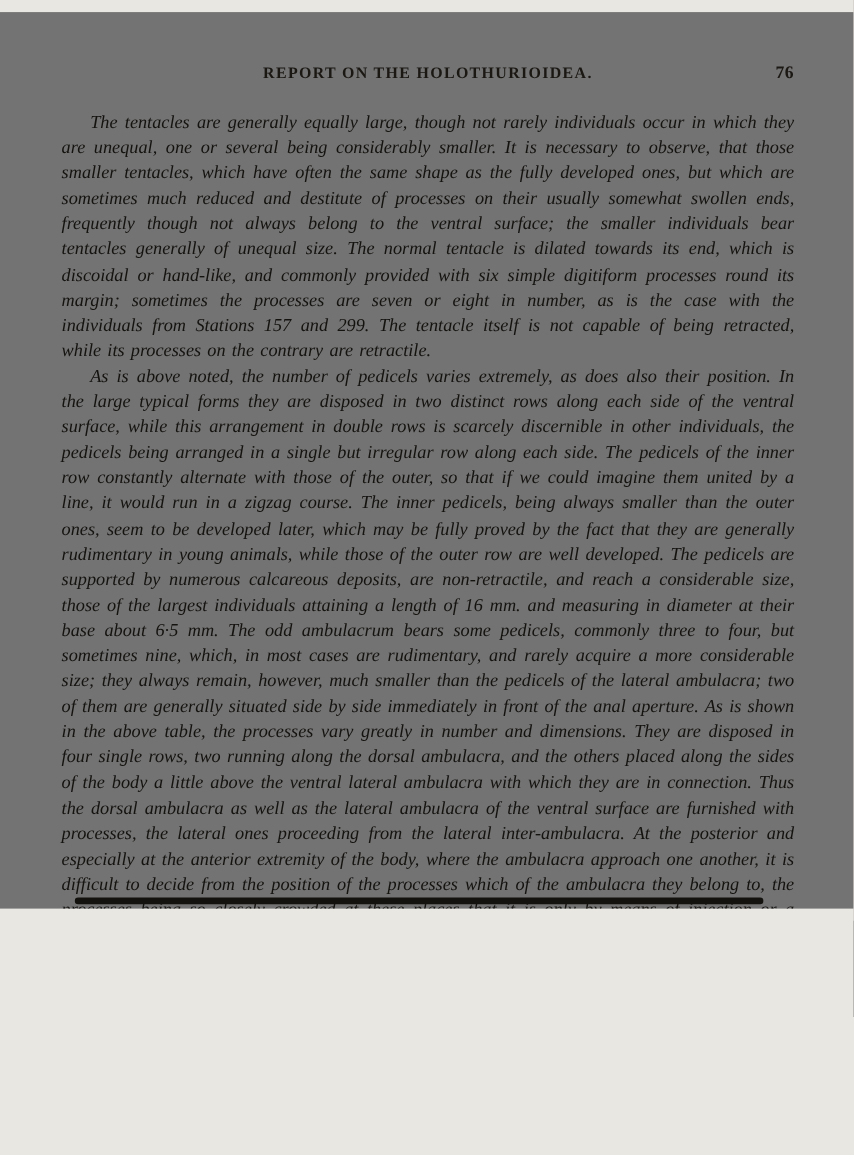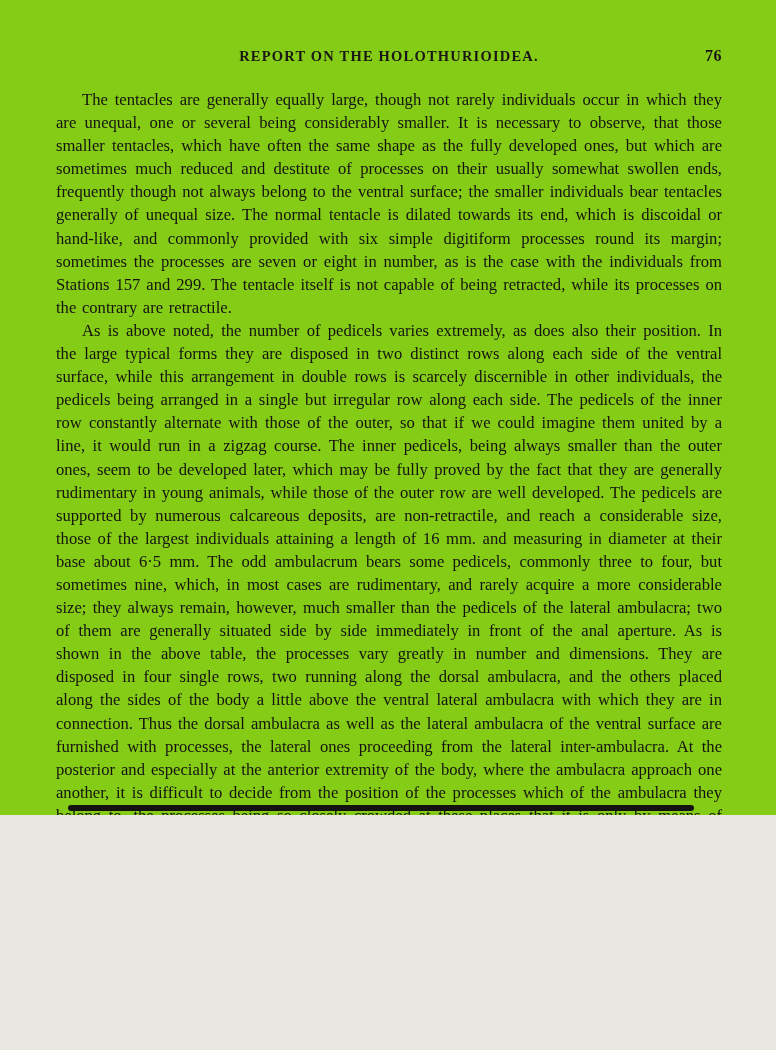--- a/index.html
+++ b/index.html
@@ -4,22 +4,22 @@
 <style>
   html, body {
     margin: 0;
     padding: 0;
     background: #e9e7e2;
   }
   .page {
     position: relative;
     width: 776px;
     height: 815px;
-    margin: 0 auto;
-    background: #84cc16;
+    margin: 11px auto;
+    background: #737373;
     color: #151310;
     font-family: "Liberation Serif", "DejaVu Serif", serif;
     overflow: hidden;
     box-sizing: border-box;
   }
   .running-head {
     position: absolute;
     top: 48px;
     left: 56px;
     width: 666px;
@@ -44,20 +44,21 @@
   }
   .body-text {
     position: absolute;
     top: 88px;
     left: 56px;
     width: 666px;
     text-align: justify;
     font-size: 16.6px;
     line-height: 23.1px;
     word-spacing: 1.5px;
+    font-style: italic;
   }
   .body-text p {
     margin: 0;
     padding: 0;
     text-indent: 26px;
   }
   .scan-artifact {
     position: absolute;
     left: 68px;
     bottom: 4px;

